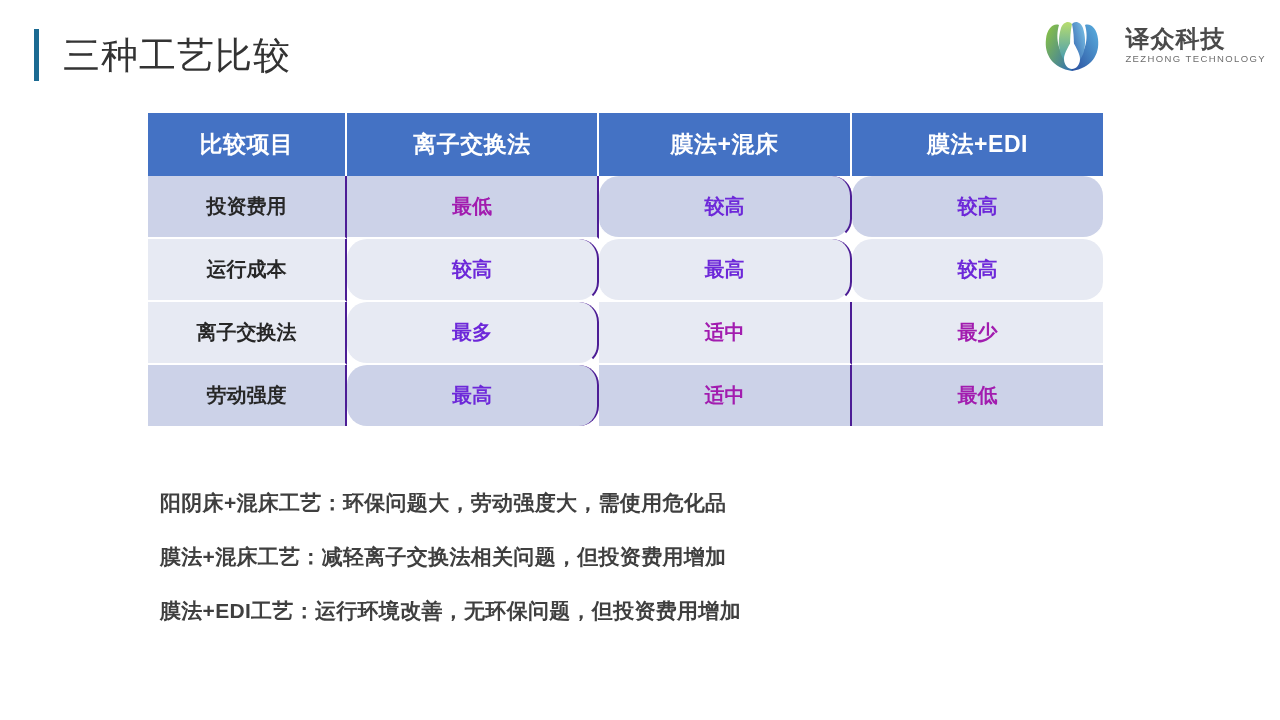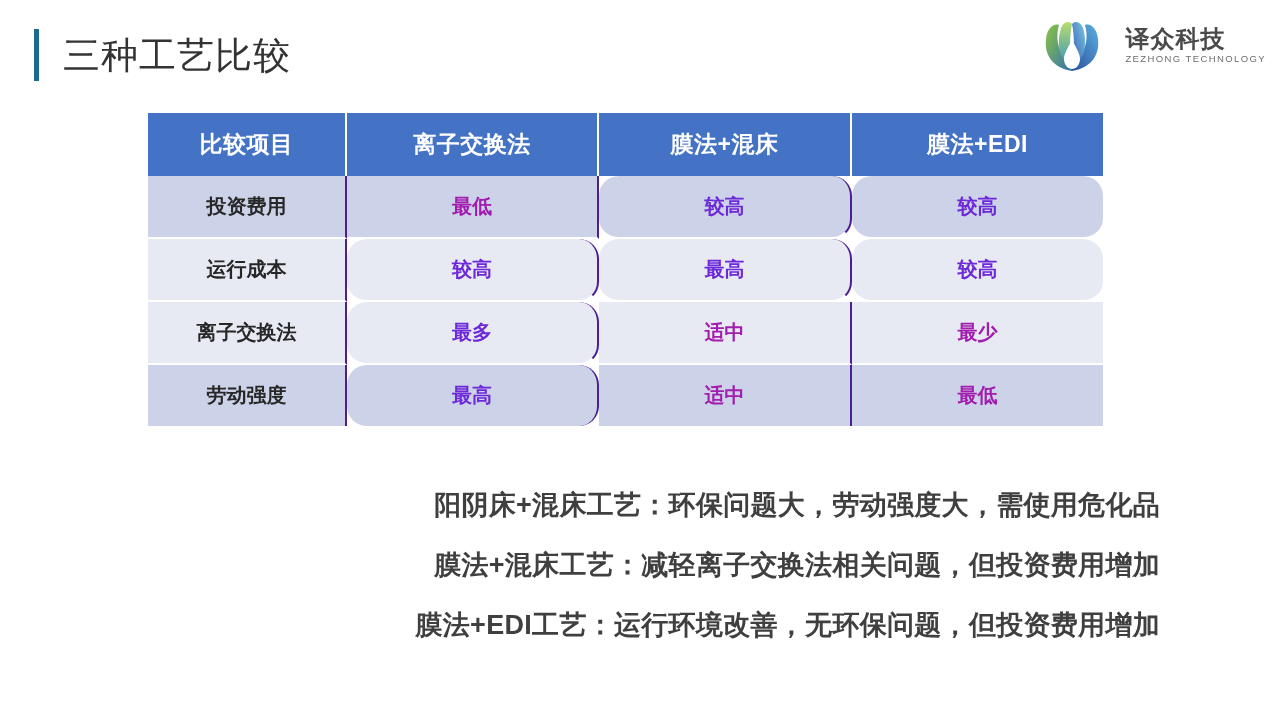--- a/index.html
+++ b/index.html
@@ -129,28 +129,27 @@
   .v-red  { color: #6d28d9; border-radius: 20px; }
 
   
   .notes {
     position: absolute;
     left: 160px;
     top: 492px;
     width: 1000px;
   }
   .note-line {
-    font-size: 27px;
+    font-size: 21px;
     color: #3f3f3f;
     font-weight: bold;
     line-height: 1;
     margin-bottom: 33px;
     white-space: nowrap;
     letter-spacing: 0.3px;
-    text-align: right;
   }
   .note-line:last-child { margin-bottom: 9px; }
 </style>
 </head>
 <body>
 
 <div class="title-block">
   <div class="title-accent"></div>
   <div class="title-text">三种工艺比较</div>
 </div>

